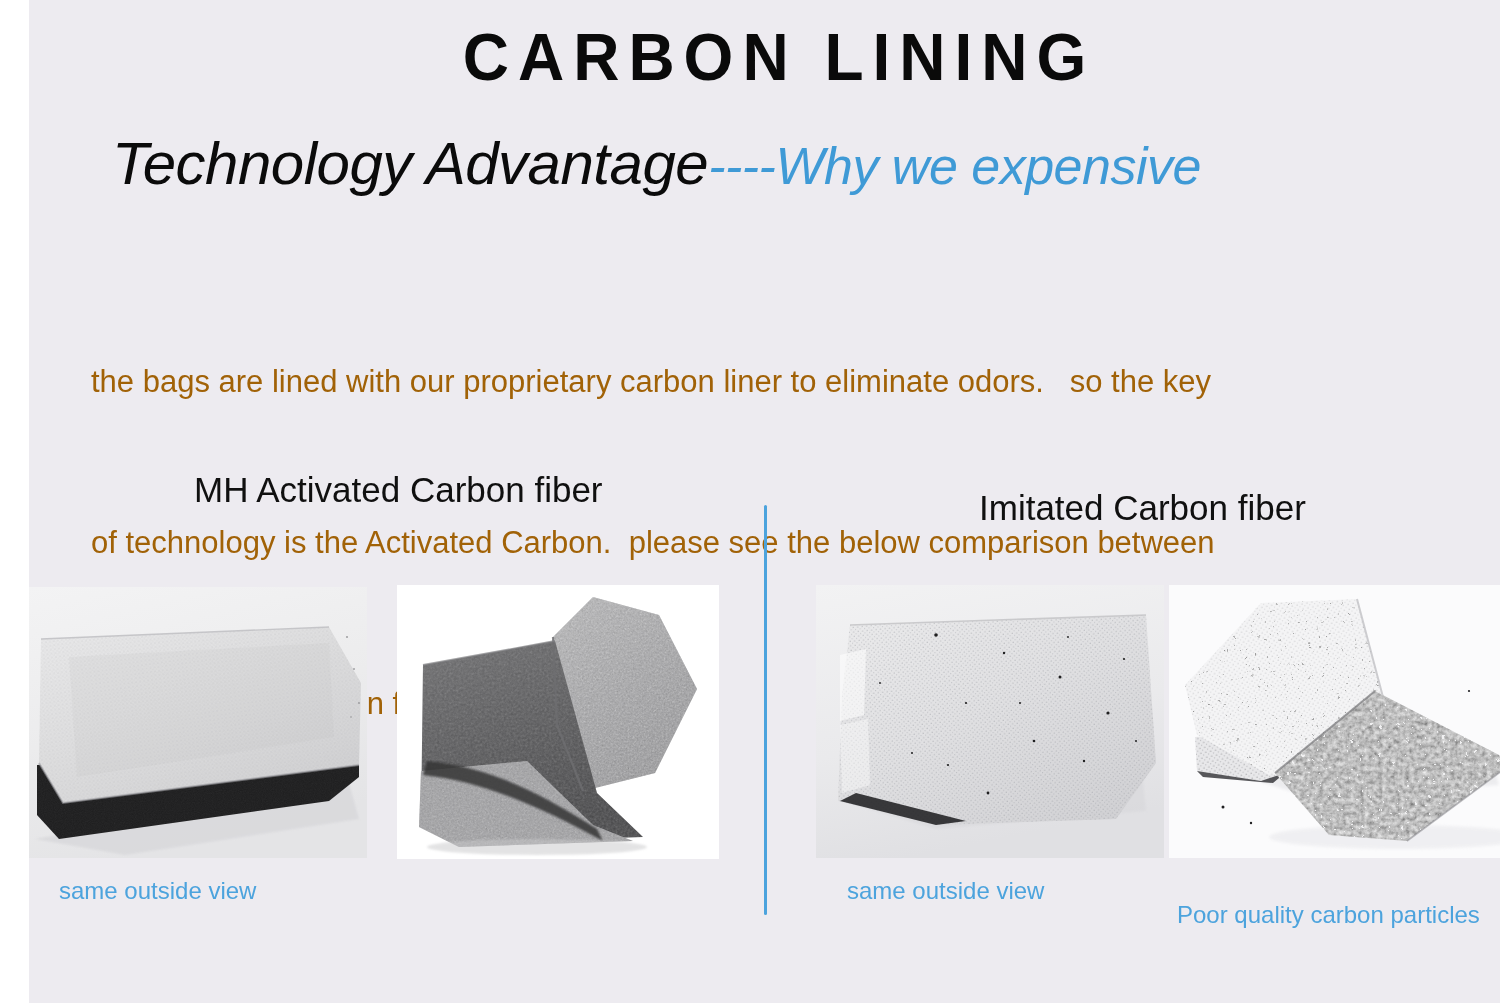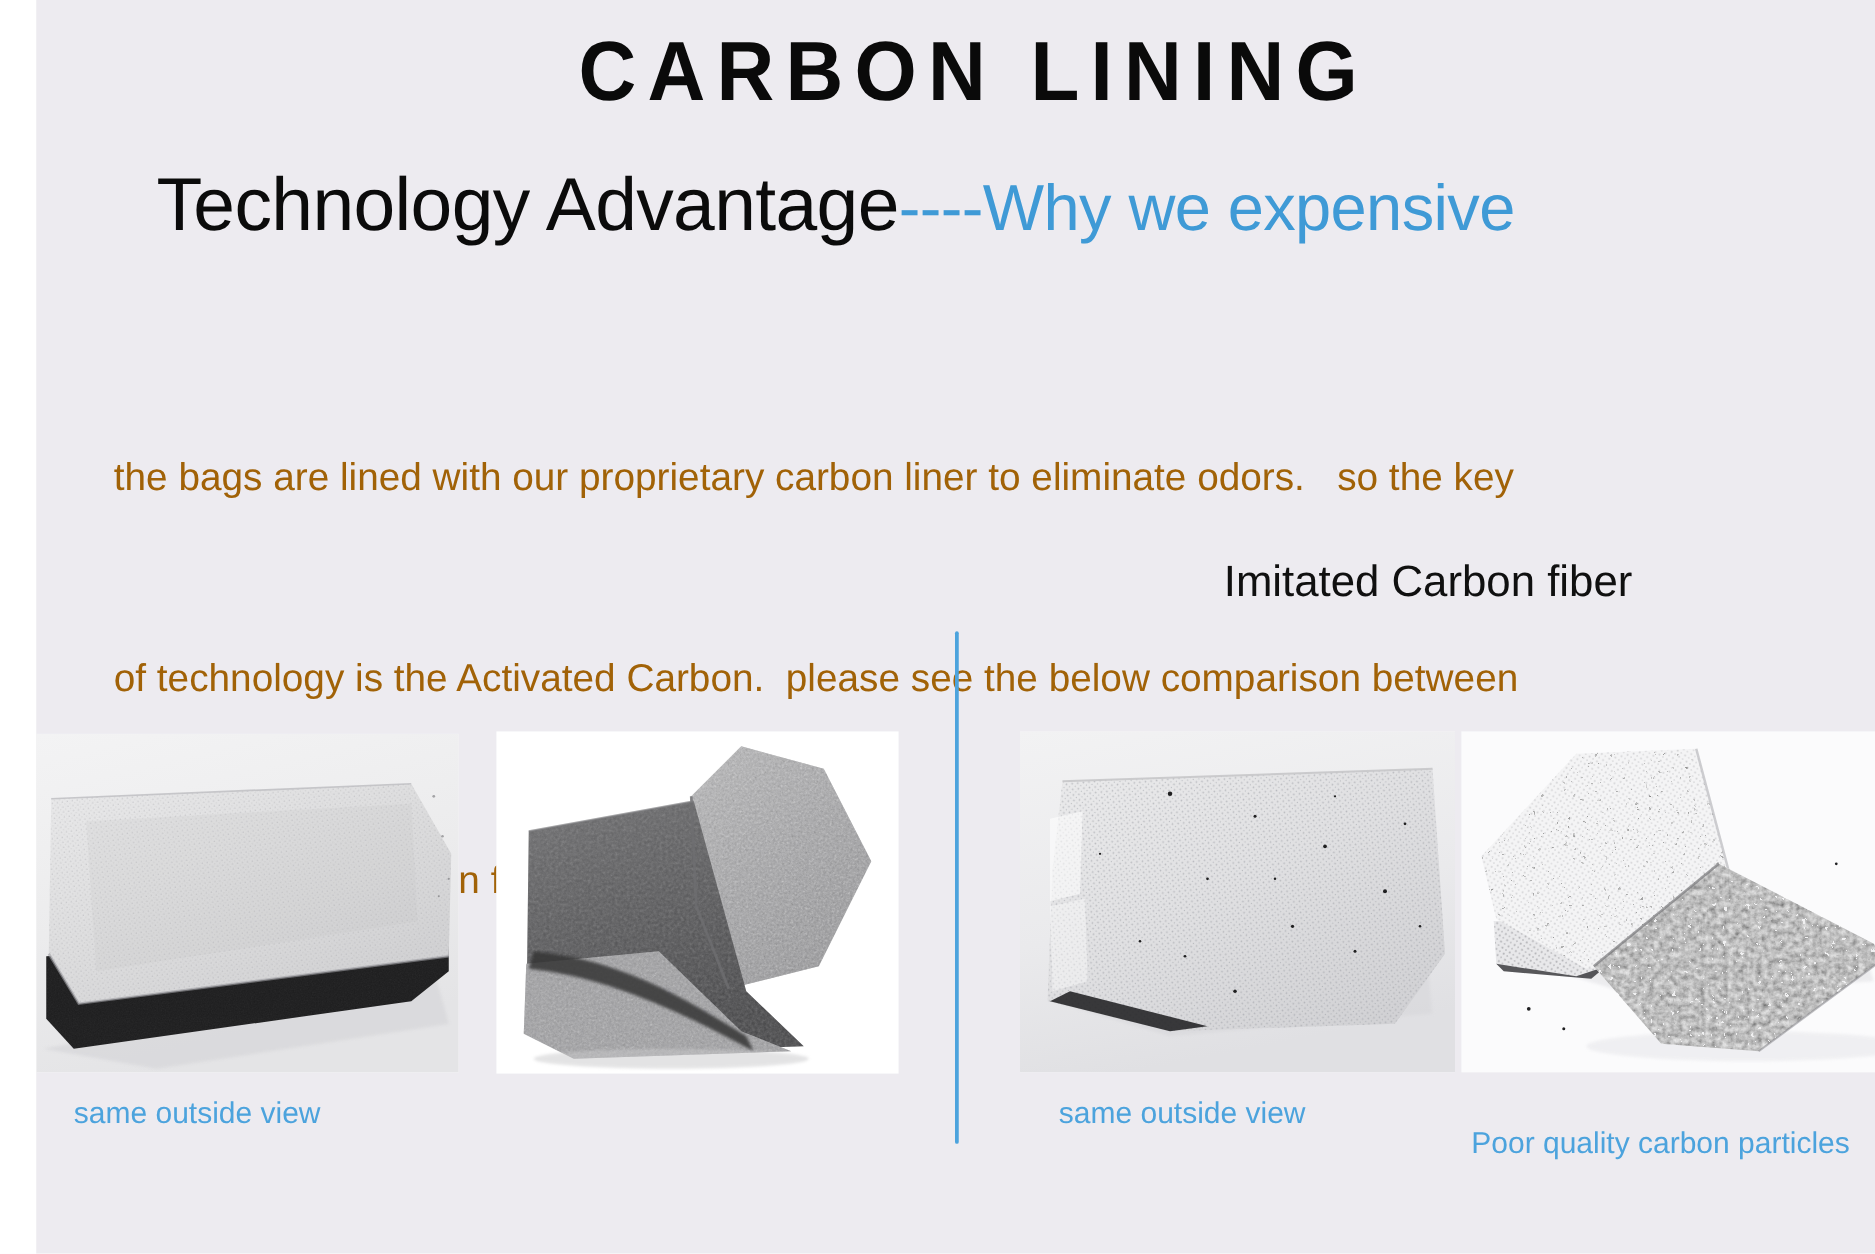--- a/index.html
+++ b/index.html
@@ -32,26 +32,27 @@
     letter-spacing: 9px;
     color: #0a0a0a;
     transform: scaleY(1.05);
     transform-origin: top center;
     white-space: pre;
   }
 
   
   #headline {
     position: absolute;
-    left: 12px;
+    left: 0;
     top: 134px;
     width: 1255px;
     text-align: center;
     white-space: nowrap;
     line-height: 1;
+    font-style: italic;
   }
   #headline .main {
     font-size: 60px;
     color: #0b0b0b;
     font-family: "Liberation Sans", sans-serif;
     letter-spacing: -0.5px;
   }
   #headline .accent {
     font-size: 52px;
     color: #3f9ad6;
@@ -73,21 +74,21 @@
   #body-copy .line { display: block; }
 
   
   .col-header {
     position: absolute;
     font-size: 35px;
     color: #101010;
     white-space: nowrap;
   }
   #header-left  { left: 165px;  top: 470px; }
-  #header-right { left: 950px;  top: 446px; }
+  #header-right { left: 950px;  top: 488px; }
 
   
   #divider {
     position: absolute;
     left: 735px;
     top: 505px;
     width: 3px;
     height: 410px;
     background: #4ca3dd;
     border-radius: 2px;
@@ -130,20 +131,21 @@
   <div id="headline">
     <span class="main">Technology Advantage</span><span class="accent">----Why we expensive</span>
   </div>
 
   <div id="body-copy">
     <span class="line">the bags are lined with our proprietary carbon liner to eliminate odors.   so the key</span>
     <span class="line">of technology is the Activated Carbon.  please see the below comparison between</span>
     <span class="line">MH Activated Carbon fiber and imitated one:</span>
   </div>
 
+  <div class="col-header" id="header-left">MH Activated Carbon fiber</div>
   <div class="col-header" id="header-right">Imitated Carbon fiber</div>
 
   <div id="divider"></div>
 
   <div class="photo" id="photo-1">
     <svg viewBox="0 0 338 271" preserveAspectRatio="none">
       <defs>
         <linearGradient id="bg1" x1="0" y1="0" x2="0.3" y2="1">
           <stop offset="0%" stop-color="#f3f3f4"></stop>
           <stop offset="55%" stop-color="#ececed"></stop>

